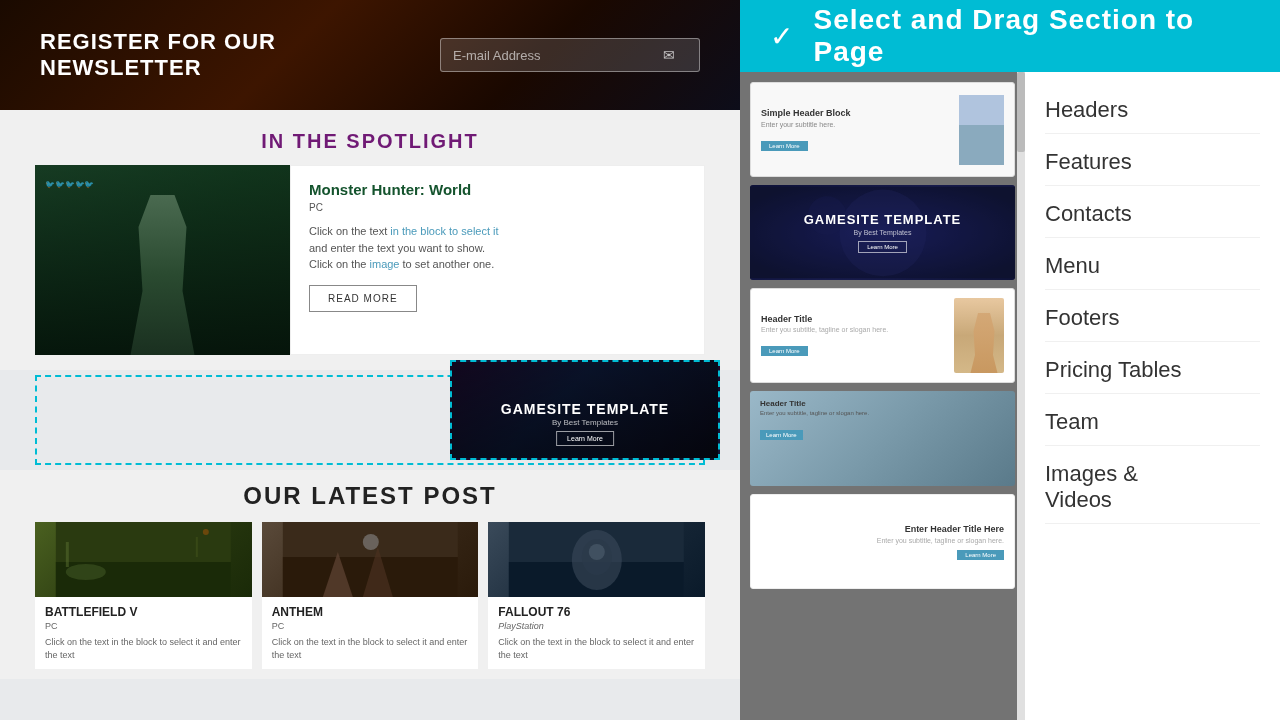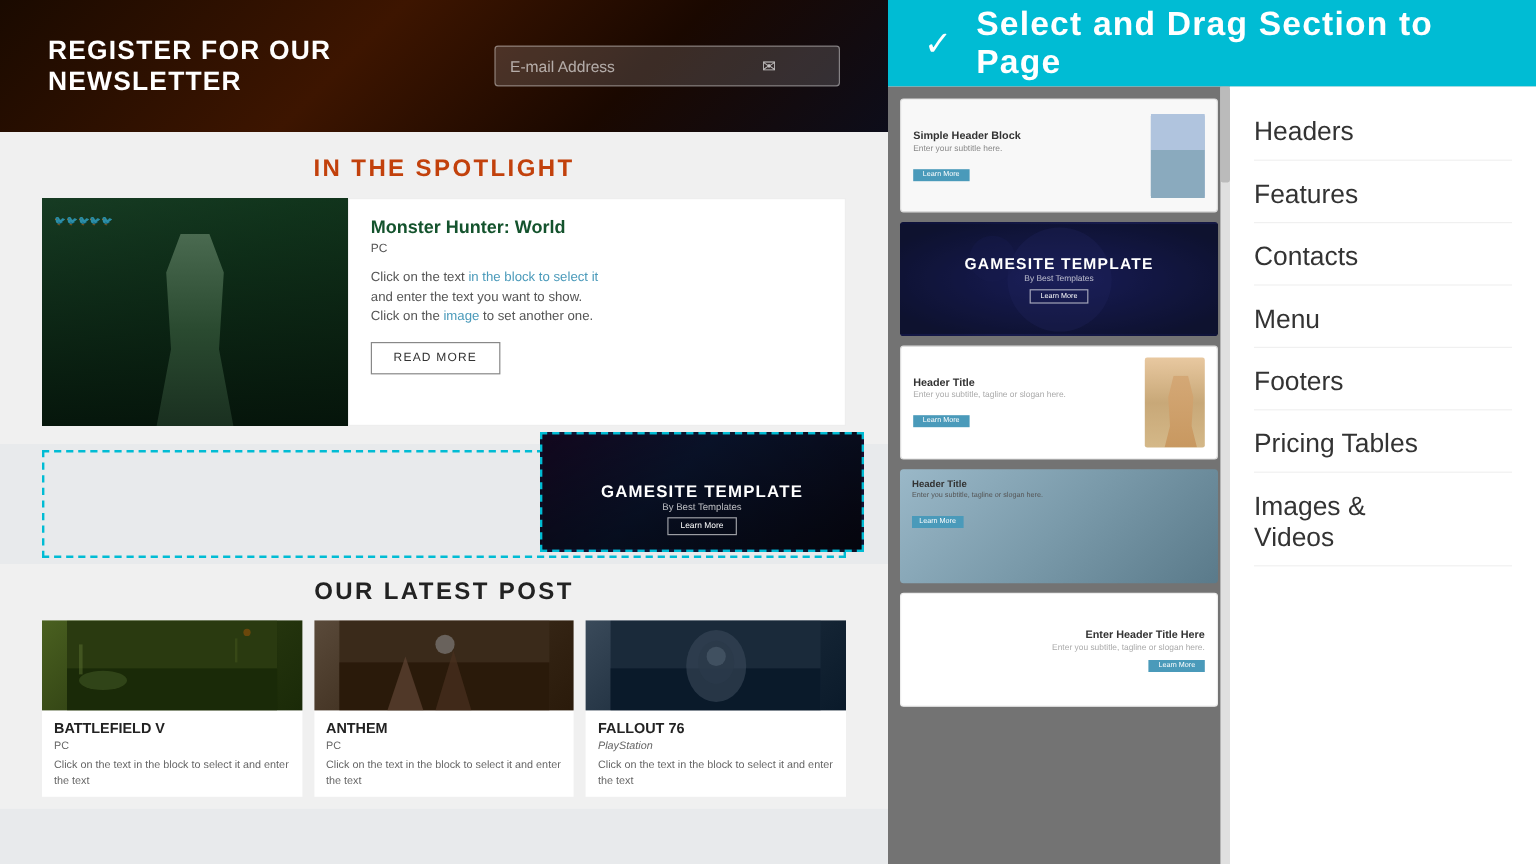--- a/index.html
+++ b/index.html
@@ -42,21 +42,21 @@
       letter-spacing: 1px;
     }
     .newsletter-input-wrap {
       position: relative; z-index: 1;
       display: flex;
       align-items: center;
       background: rgba(255,255,255,0.15);
       border: 1px solid rgba(255,255,255,0.4);
       border-radius: 3px;
       padding: 8px 12px;
-      width: 288px;
+      width: 260px;
     }
     .newsletter-input-wrap input {
       background: transparent;
       border: none;
       outline: none;
       color: rgba(255,255,255,0.7);
       font-size: 13px;
       width: 210px;
     }
     .newsletter-input-wrap input::placeholder { color: rgba(255,255,255,0.6); }
@@ -66,21 +66,21 @@
     .spotlight-section {
       background: #f0f0f0;
       padding: 20px 35px 15px;
     }
     .spotlight-title {
       text-align: center;
       font-size: 20px;
       font-weight: 900;
       text-transform: uppercase;
       letter-spacing: 2px;
-      color: #c2410c;
+      color: #701a75;
       margin-bottom: 12px;
     }
     .spotlight-content {
       display: flex;
       gap: 0;
     }
     .spotlight-image {
       width: 255px;
       height: 190px;
       background: linear-gradient(135deg, #1a3a2a 0%, #0d2a1a 50%, #0a1a10 100%);
@@ -200,21 +200,21 @@
       padding: 3px 10px;
     }
 
     
     .latest-post-section {
       background: #f0f0f0;
       padding: 12px 35px 10px;
     }
     .section-title {
       text-align: center;
-      font-size: 20px;
+      font-size: 24px;
       font-weight: 900;
       text-transform: uppercase;
       letter-spacing: 2px;
       color: #222;
       margin-bottom: 12px;
     }
     .posts-grid {
       display: flex;
       gap: 10px;
     }
@@ -667,17 +667,18 @@
       </div>
     </div>
 
     <div class="category-nav">
       <div class="category-item">Headers</div>
       <div class="category-item">Features</div>
       <div class="category-item">Contacts</div>
       <div class="category-item">Menu</div>
       <div class="category-item">Footers</div>
       <div class="category-item">Pricing Tables</div>
+      <div class="category-item">Team</div>
       <div class="category-item">Images &amp;<br>Videos</div>
     </div>
 
   </div>
 </div>
 
 </body></html>

